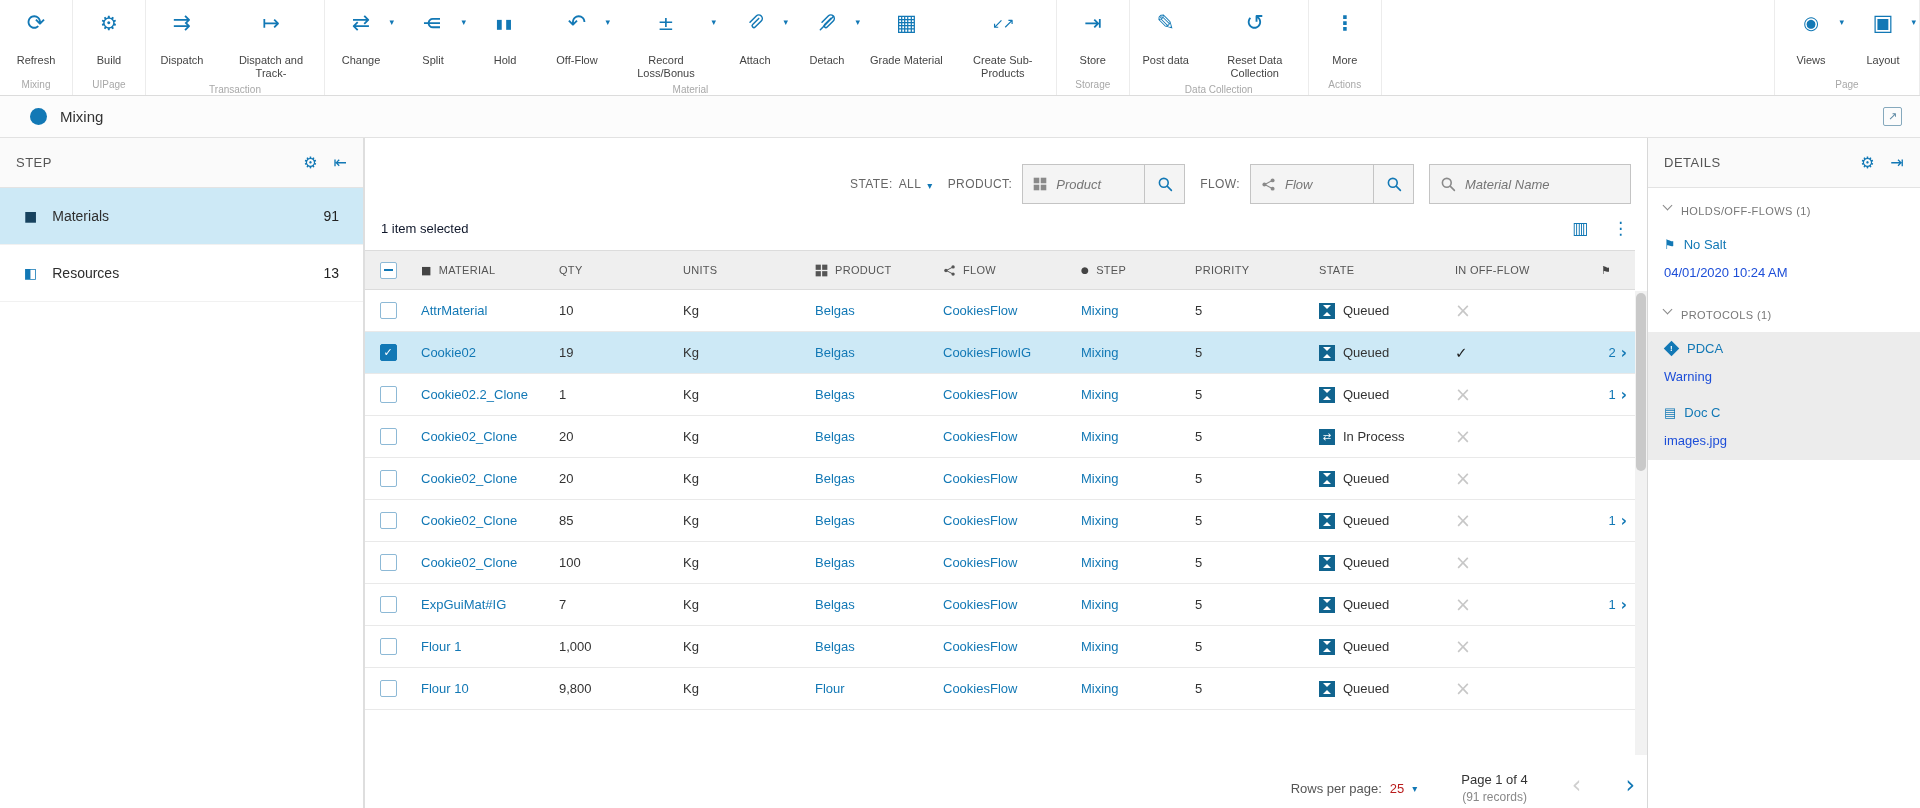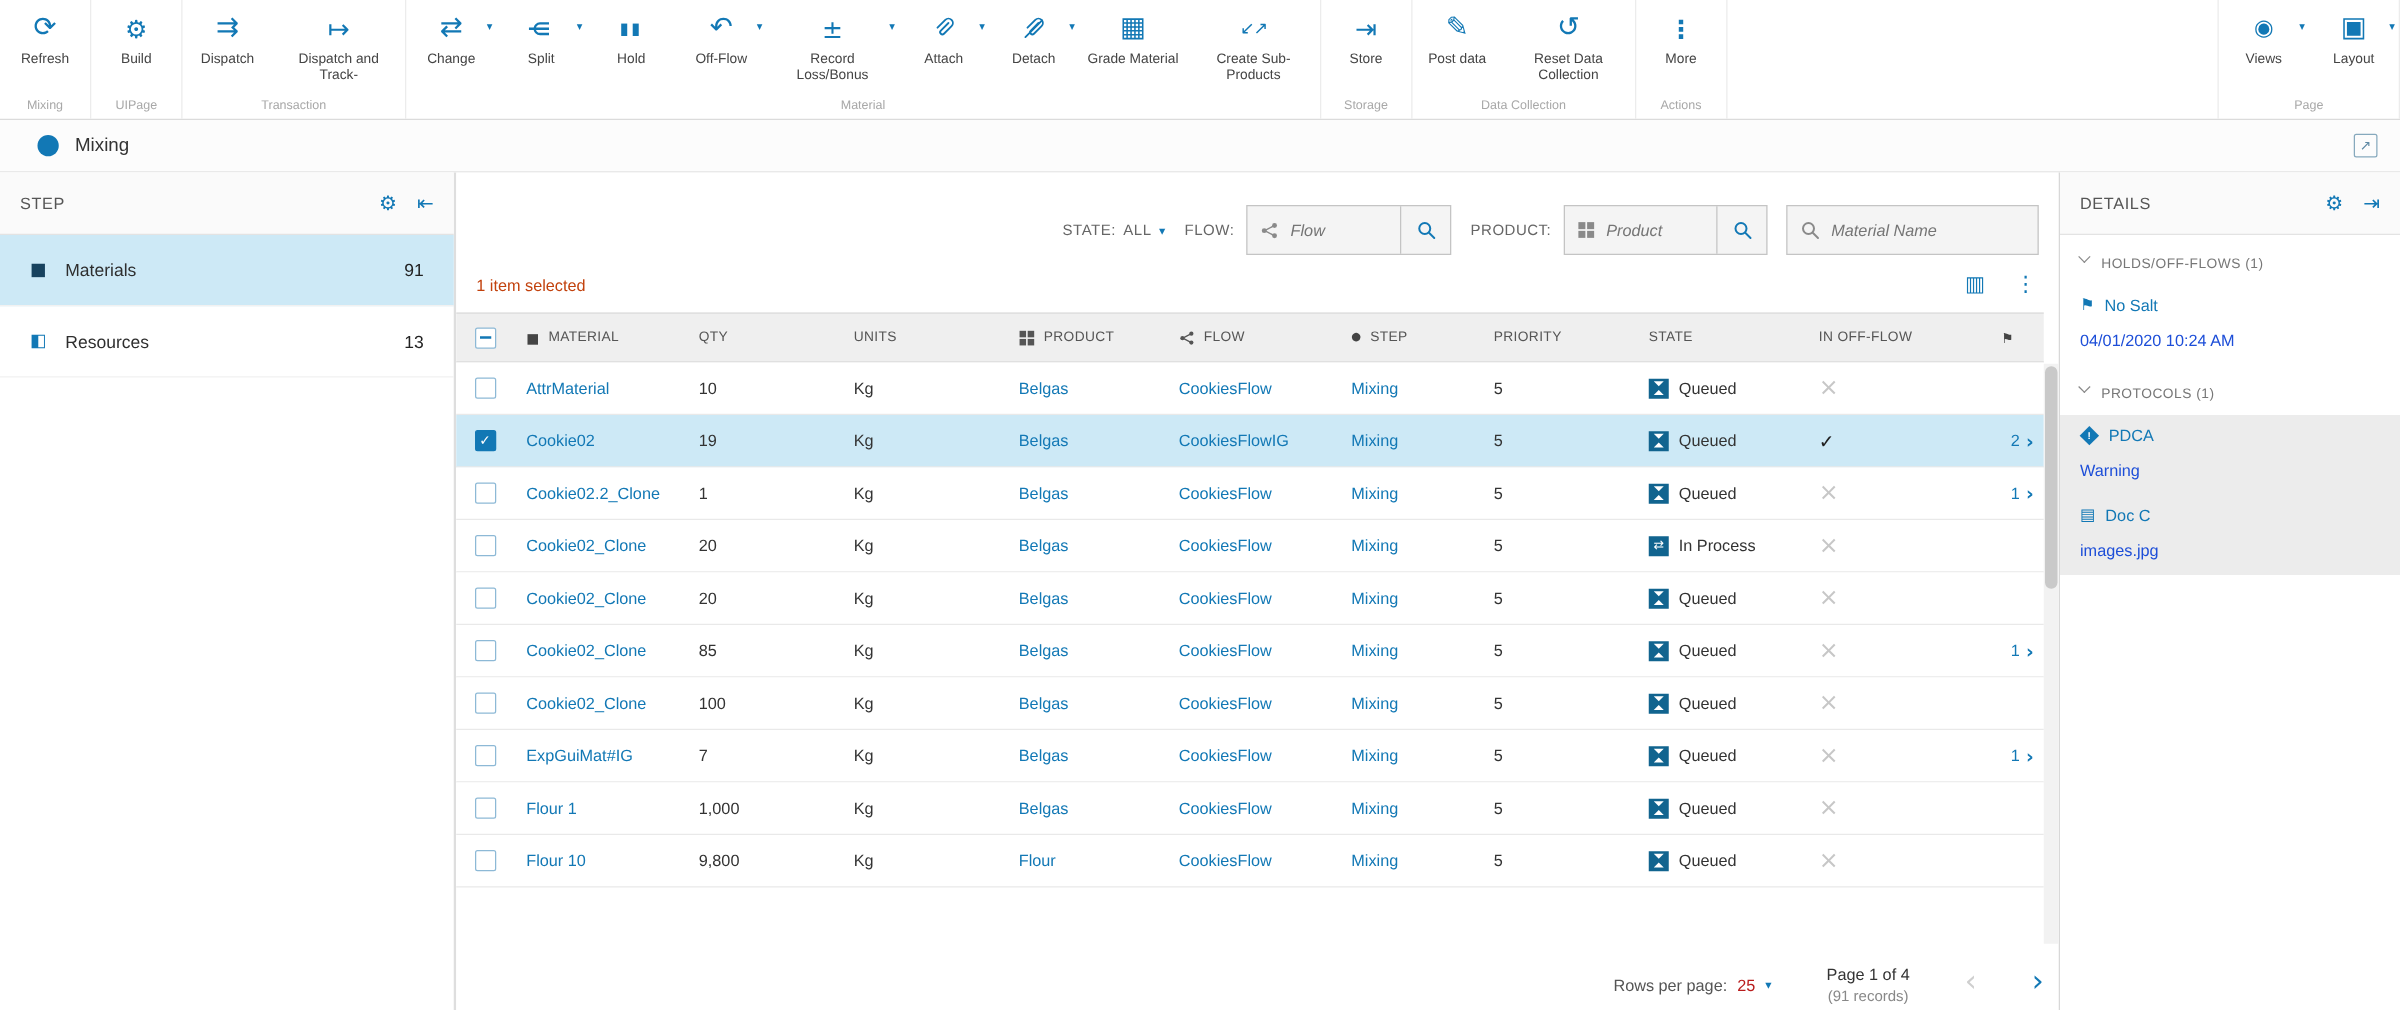--- a/index.html
+++ b/index.html
@@ -9,21 +9,21 @@
   .glyph{font-family:"DejaVu Sans",sans-serif}
   .app{height:808px;display:flex;flex-direction:column}
 
   
   .ribbon{height:96px;display:flex;background:#fff;border-bottom:1px solid #dcdcdc}
   .ribbon-group{display:flex;flex-direction:column;border-right:1px solid #ececec}
   .ribbon-buttons{display:flex;flex:1;align-items:stretch}
   .ribbon-btn{position:relative;min-width:72px;padding:8px 7px 0;display:flex;flex-direction:column;align-items:center;cursor:pointer}
   .ricon{height:30px;display:flex;align-items:center;justify-content:center;font-size:22px;line-height:1;color:var(--accent);font-family:"DejaVu Sans",sans-serif}
   .rcaret{position:absolute;top:17px;right:3px;font-size:9px;color:var(--accent);font-family:"DejaVu Sans",sans-serif}
-  .rlabel{margin-top:3px;font-size:11px;line-height:1.2;color:#444;text-align:center;max-width:92px}
+  .rlabel{margin-top:16px;font-size:11px;line-height:1.2;color:#444;text-align:center;max-width:92px}
   .rgroup-label{font-size:10px;color:#a8a8a8;text-align:center;padding:4px 6px 5px;white-space:nowrap}
   .ribbon-right{margin-left:auto;display:flex;border-left:1px solid #ececec}
   .ric-split{transform:rotate(-90deg)}
   .ric-hold{font-size:13px;letter-spacing:2px}
   .ric-build,.ric-record-loss-bonus{font-size:20px}
   .ric-create-sub-products{font-size:14px;letter-spacing:-1px}
   .ric-more{font-size:20px;font-weight:bold}
   .ric-views{font-size:18px}
   .ric-store,.ric-dispatch-and-track{font-size:21px}
 
@@ -56,21 +56,21 @@
   .fgroup{display:flex;align-items:center;gap:10px}
   .finput{display:flex;align-items:center;height:40px;border:1px solid #c4c4c4;background:#f4f4f4}
   .left-ic{color:#8a8a8a;margin:0 7px 0 10px;display:flex}
   .finput input{width:90px;border:0;outline:0;background:transparent;font-style:italic;font-size:13px;color:#666;font-family:inherit}
   .fsearch{width:40px;align-self:stretch;border-left:1px solid #c4c4c4;display:flex;align-items:center;justify-content:center;color:var(--accent);cursor:pointer}
   .matbox{width:202px}
   .matbox input{flex:1;width:auto}
 
   
   .selrow{display:flex;align-items:center;padding:14px 18px 12px 16px}
-  .sel-text{font-size:13px;color:#c2410c}
+  .sel-text{font-size:13px;color:#0f172a}
   .selrow .spacer{flex:1}
   .sicon{color:var(--accent);font-size:17px;margin-left:24px;cursor:pointer;font-family:"DejaVu Sans",sans-serif}
 
   
   .table-area{position:relative;height:505px}
   .thead{display:flex;height:40px;background:#efefef;border-top:1px solid #dcdcdc;border-bottom:1px solid #dcdcdc;margin-right:12px}
   .th{display:flex;align-items:center;gap:7px;padding:0 10px;font-size:11px;color:#555;letter-spacing:.3px;cursor:pointer;white-space:nowrap;overflow:hidden}
   .hicon{color:#444;font-size:11px;font-family:"DejaVu Sans",sans-serif}
   .hicon.dot{font-size:9px}
   .tbody{margin-right:12px}
@@ -301,20 +301,41 @@
 
     <main class="main" data-name="materials-main">
 
       <div class="filterbar" data-name="filter-bar">
         <span class="state-filter" data-name="state-filter-dropdown">
           <span data-name="state-filter-label">STATE:</span>
           <span data-name="state-filter-value">ALL</span>
           <span class="caret" data-name="caret-down-icon">▾</span>
         </span>
 
+        <span class="fgroup" data-name="product-filter-group">
+          <span class="flabel" data-name="product-filter-label">PRODUCT:</span>
+          <span class="finput" data-name="product-filter-input-box">
+            <span class="left-ic" data-name="product-grid-icon">
+              <svg width="14" height="14" viewBox="0 0 20 20" fill="currentColor">
+                  <rect x="1" y="1" width="8" height="8"></rect>
+                  <rect x="11" y="1" width="8" height="8"></rect>
+                  <rect x="1" y="11" width="8" height="8"></rect>
+                  <rect x="11" y="11" width="8" height="8"></rect>
+                </svg>
+            </span>
+            <input data-name="product-filter-input" placeholder="Product" style="">
+            <span class="fsearch" data-name="product-search-button">
+              <svg width="16" height="16" viewBox="0 0 20 20">
+                  <circle cx="8.5" cy="8.5" r="5.5" fill="none" stroke="currentColor" stroke-width="2"></circle>
+                  <line x1="13" y1="13" x2="18" y2="18" stroke="currentColor" stroke-width="2" stroke-linecap="round"></line>
+                </svg>
+            </span>
+          </span>
+        </span>
+
         <span class="fgroup" data-name="flow-filter-group">
           <span class="flabel" data-name="flow-filter-label">FLOW:</span>
           <span class="finput" data-name="flow-filter-input-box">
             <span class="left-ic" data-name="flow-icon">
               <svg width="15" height="15" viewBox="0 0 20 20" fill="currentColor">
                   <circle cx="15.5" cy="4.5" r="2.6"></circle>
                   <circle cx="4.5" cy="10" r="2.6"></circle>
                   <circle cx="15.5" cy="15.5" r="2.6"></circle>
                   <path d="M5 10 L15.5 4.5 M5 10 L15.5 15.5" stroke="currentColor" stroke-width="1.5" fill="none"></path>
                 </svg>
@@ -322,41 +343,20 @@
             <input data-name="flow-filter-input" placeholder="Flow" style="">
             <span class="fsearch" data-name="flow-search-button">
               <svg width="16" height="16" viewBox="0 0 20 20">
                   <circle cx="8.5" cy="8.5" r="5.5" fill="none" stroke="currentColor" stroke-width="2"></circle>
                   <line x1="13" y1="13" x2="18" y2="18" stroke="currentColor" stroke-width="2" stroke-linecap="round"></line>
                 </svg>
             </span>
           </span>
         </span>
 
-        <span class="fgroup" data-name="product-filter-group">
-          <span class="flabel" data-name="product-filter-label">PRODUCT:</span>
-          <span class="finput" data-name="product-filter-input-box">
-            <span class="left-ic" data-name="product-grid-icon">
-              <svg width="14" height="14" viewBox="0 0 20 20" fill="currentColor">
-                  <rect x="1" y="1" width="8" height="8"></rect>
-                  <rect x="11" y="1" width="8" height="8"></rect>
-                  <rect x="1" y="11" width="8" height="8"></rect>
-                  <rect x="11" y="11" width="8" height="8"></rect>
-                </svg>
-            </span>
-            <input data-name="product-filter-input" placeholder="Product" style="">
-            <span class="fsearch" data-name="product-search-button">
-              <svg width="16" height="16" viewBox="0 0 20 20">
-                  <circle cx="8.5" cy="8.5" r="5.5" fill="none" stroke="currentColor" stroke-width="2"></circle>
-                  <line x1="13" y1="13" x2="18" y2="18" stroke="currentColor" stroke-width="2" stroke-linecap="round"></line>
-                </svg>
-            </span>
-          </span>
-        </span>
-
         <span class="finput matbox" data-name="material-name-search-box">
           <span class="left-ic" data-name="search-icon">
             <svg width="16" height="16" viewBox="0 0 20 20">
                 <circle cx="8.5" cy="8.5" r="5.5" fill="none" stroke="currentColor" stroke-width="2"></circle>
                 <line x1="13" y1="13" x2="18" y2="18" stroke="currentColor" stroke-width="2" stroke-linecap="round"></line>
               </svg>
           </span>
           <input data-name="material-name-search-input" placeholder="Material Name" style="">
         </span>
       </div>

